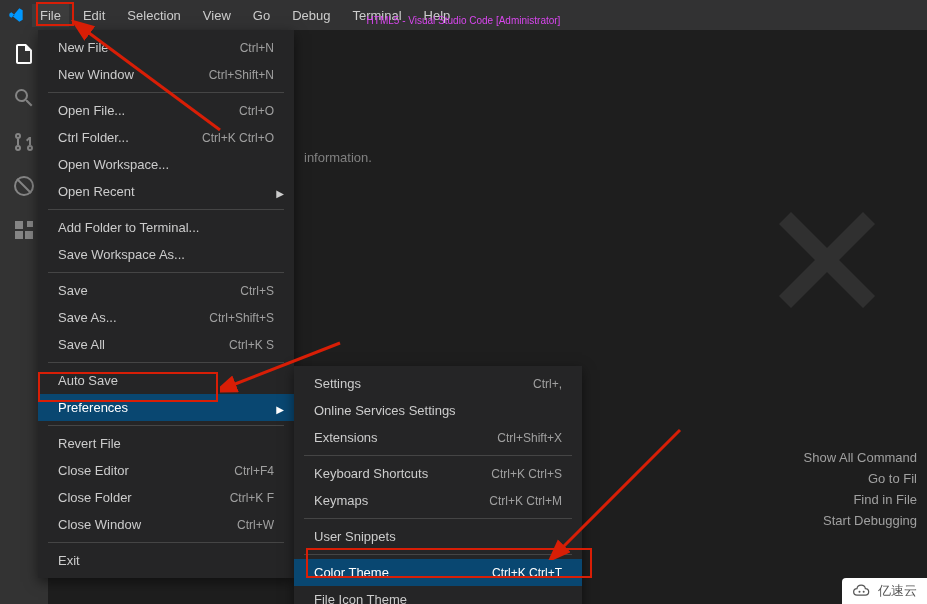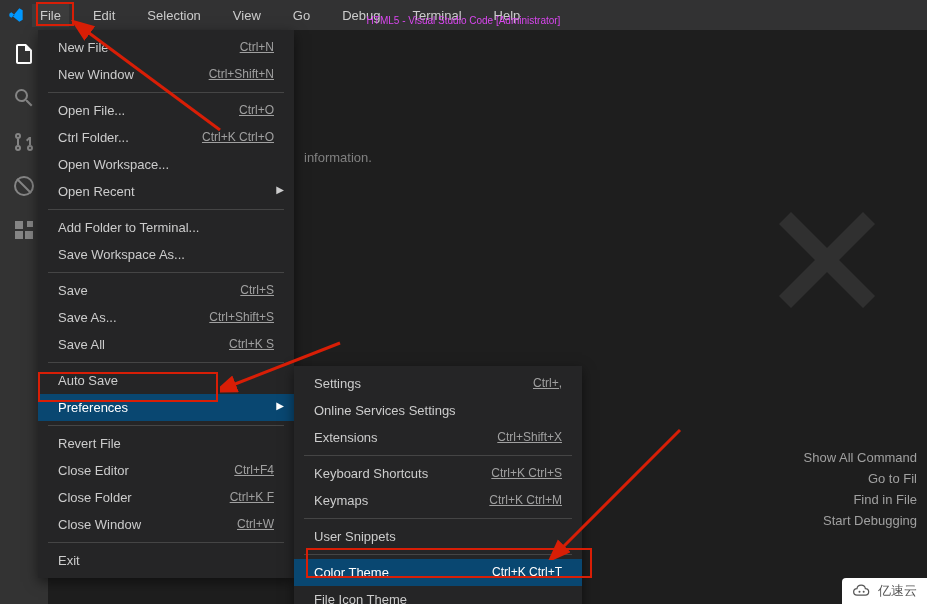--- a/index.html
+++ b/index.html
@@ -1,35 +1,35 @@
 <!DOCTYPE html>
 <html><head>
   <meta charset="utf-8">
   <style>
     * { margin: 0; padding: 0; box-sizing: border-box; font-family: "Segoe UI", Arial, sans-serif; }
     body { width: 927px; height: 604px; background: #1e1e1e; color: #cccccc; overflow: hidden; position: relative; }
     
     
     .titlebar { height: 30px; background: #323233; display: flex; align-items: center; padding: 0 8px; position: relative; }
     .vscode-logo { width: 16px; height: 16px; margin-right: 8px; }
-    .menubar { display: flex; gap: 16px; }
+    .menubar { display: flex; gap: 6px; }
     .menu-item { padding: 4px 8px; font-size: 13px; color: #cccccc; cursor: pointer; }
     .menu-item.active { background: #3c3c3c; }
     .window-title { position: absolute; left: 50%; transform: translateX(-50%); font-size: 10px; color: #d946ef; margin-top: 10px; }
     
     
     .activity-bar { position: absolute; left: 0; top: 30px; width: 48px; height: calc(100% - 30px); background: #333333; display: flex; flex-direction: column; align-items: center; padding-top: 12px; gap: 20px; }
     .activity-icon { width: 24px; height: 24px; color: #858585; cursor: pointer; }
     .activity-icon.active { color: #ffffff; }
     
     
     .file-menu { position: absolute; left: 38px; top: 30px; width: 256px; background: #252526; box-shadow: 0 4px 12px rgba(0,0,0,0.5); z-index: 100; padding: 4px 0; }
-    .file-menu-item { display: flex; justify-content: space-between; align-items: flex-start; padding: 6px 20px; font-size: 13px; color: #cccccc; cursor: pointer; position: relative; }
+    .file-menu-item { display: flex; justify-content: space-between; align-items: flex-end; padding: 6px 20px; font-size: 13px; color: #cccccc; cursor: pointer; position: relative; }
     .file-menu-item.highlighted { background: #094771; color: #ffffff; }
-    .file-menu-item .shortcut { color: #a0a0a0; font-size: 12px; text-decoration: underline; }
+    .file-menu-item .shortcut { color: #a0a0a0; font-size: 12px; }
     .file-menu-item.highlighted .shortcut { color: #ffffff; }
     .file-menu-sep { height: 1px; background: #454545; margin: 4px 10px; }
     .submenu-arrow { position: absolute; right: 10px; font-size: 10px; }
     
     
     .pref-submenu { position: absolute; left: 294px; top: 366px; width: 288px; background: #252526; box-shadow: 0 4px 12px rgba(0,0,0,0.5); z-index: 100; padding: 4px 0; }
     .pref-submenu .file-menu-item { padding: 6px 20px; }
     
     
     .content { position: absolute; left: 48px; top: 30px; right: 0; bottom: 0; background: #1e1e1e; }

